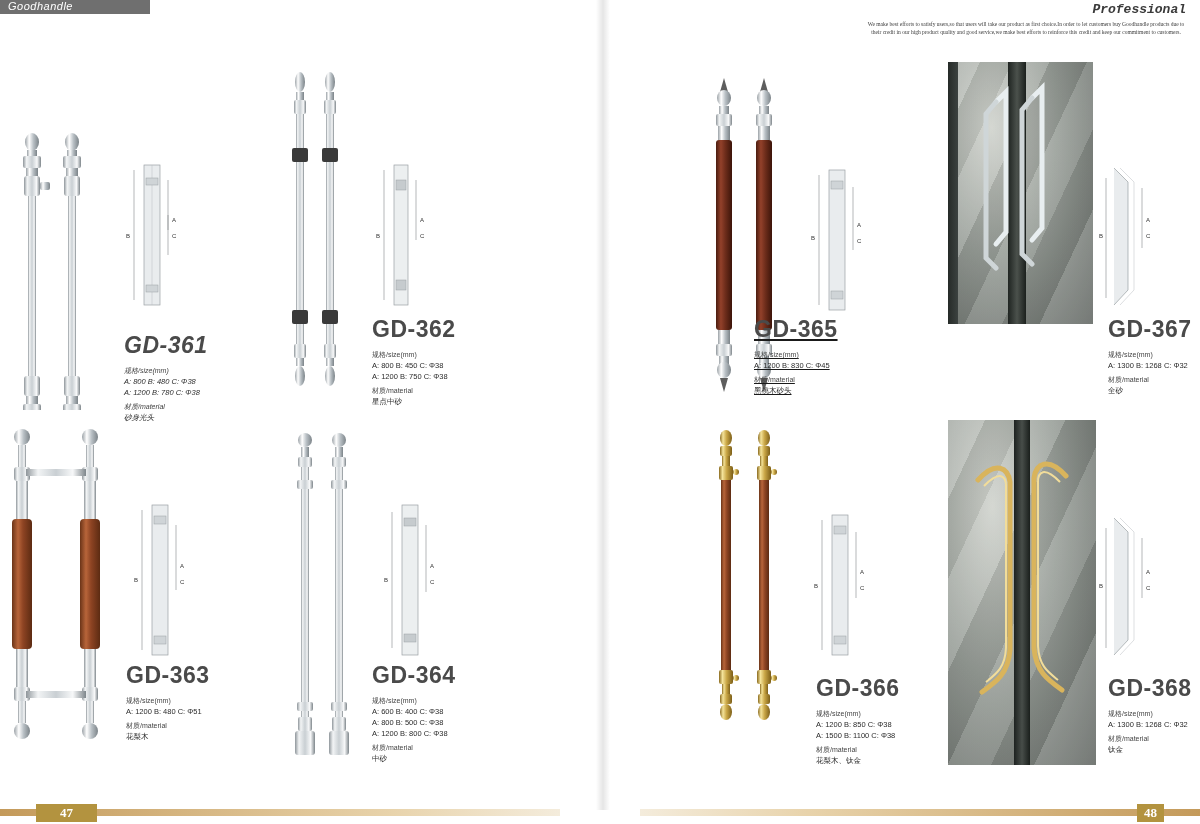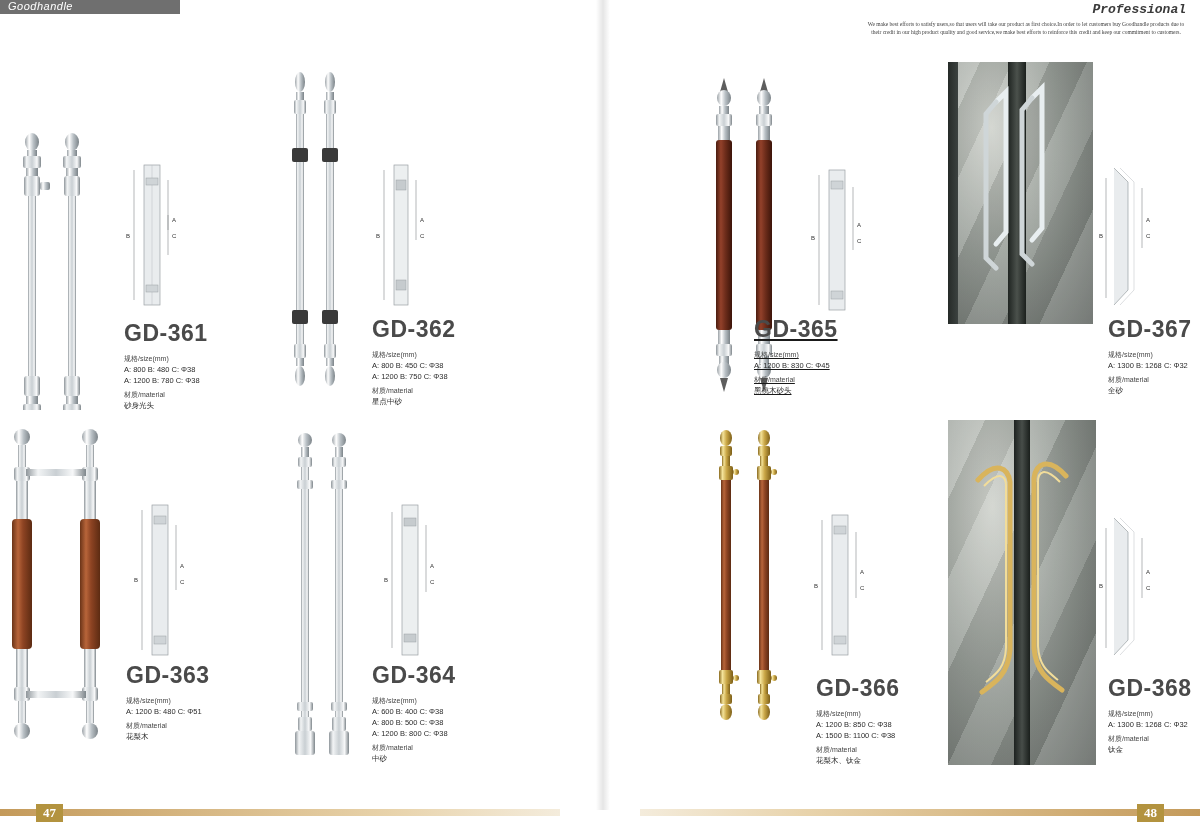--- a/index.html
+++ b/index.html
@@ -8,21 +8,21 @@
     background:#ffffff;
     font-family:"Liberation Sans", sans-serif;
     position:relative;
     overflow:hidden;
     color:#1a1a1a;
   }
   .page{position:absolute;inset:0;}
 
   
   .top-left-logo{
-    position:absolute;left:0;top:0;width:180px;height:14px;
+    position:absolute;left:0;top:0;width:150px;height:14px;
     background:#6f6f6f;
   }
   .top-left-logo .logo-txt{
     position:absolute;left:8px;top:0px;color:#ffffff;font-size:11px;
     font-style:italic;letter-spacing:.5px;
   }
   .pro-title{
     position:absolute;right:14px;top:2px;
     font-family:Liberation Mono, monospace;
     font-style:italic;font-weight:bold;font-size:13px;color:#3a3a3a;
@@ -46,21 +46,21 @@
     background:linear-gradient(to right,#c49a5a,#e8d3ab 70%,#f4ecdc);
   }
   .footer .bar-right{
     position:absolute;right:0;bottom:8px;width:560px;height:7px;
     background:linear-gradient(to left,#c49a5a,#e8d3ab 70%,#f4ecdc);
   }
   .pgnum{
     position:absolute;bottom:2px;font-size:13px;color:#ffffff;
     font-family:"Liberation Serif", serif;font-weight:bold;
   }
-  .pgnum.left{left:36px;background:#b3933f;padding:1px 7px;}
+  .pgnum.left{left:36px;background:#b3933f;padding:1px 24px;}
   .pgnum.right{right:36px;background:#b3933f;padding:1px 7px;}
 
   
   .prod{position:absolute;}
   .code{
     font-family:"Liberation Sans", sans-serif;
     font-weight:bold;font-size:23px;color:#4a4a4a;letter-spacing:.5px;
     white-space:nowrap;
   }
   .spec{font-size:7.5px;color:#333;line-height:11px;white-space:nowrap;}
@@ -155,21 +155,21 @@
       <rect x="26" y="125" width="12" height="7" fill="#cfd4d7" stroke="#9aa0a4" stroke-width="0.5"></rect>
       <line x1="14" y1="10" x2="14" y2="140" stroke="#6a6f72" stroke-width="0.5"></line>
       <line x1="48" y1="20" x2="48" y2="70" stroke="#6a6f72" stroke-width="0.5"></line>
       <line x1="48" y1="55" x2="48" y2="95" stroke="#6a6f72" stroke-width="0.5"></line>
       <text x="6" y="78" font-size="6" fill="#333" font-family="Liberation Sans">B</text>
       <text x="52" y="62" font-size="6" fill="#333" font-family="Liberation Sans">A</text>
       <text x="52" y="78" font-size="6" fill="#333" font-family="Liberation Sans">C</text>
     </svg>
   </div>
 
-  <div style="position:absolute;left:124px;top:320px;">
+  <div style="position:absolute;left:124px;top:332px;font-style:italic;">
     <div class="code">GD-361</div>
     <div class="spec" style="margin-top:6px;">
       <div class="hdr">规格/size(mm)</div>
       <div class="row">A: 800   B: 480   C: Φ38</div>
       <div class="row">A: 1200  B: 780   C: Φ38</div>
       <div class="hdr" style="margin-top:3px;">材质/material</div>
       <div class="row">砂身光头</div>
     </div>
   </div>
 

